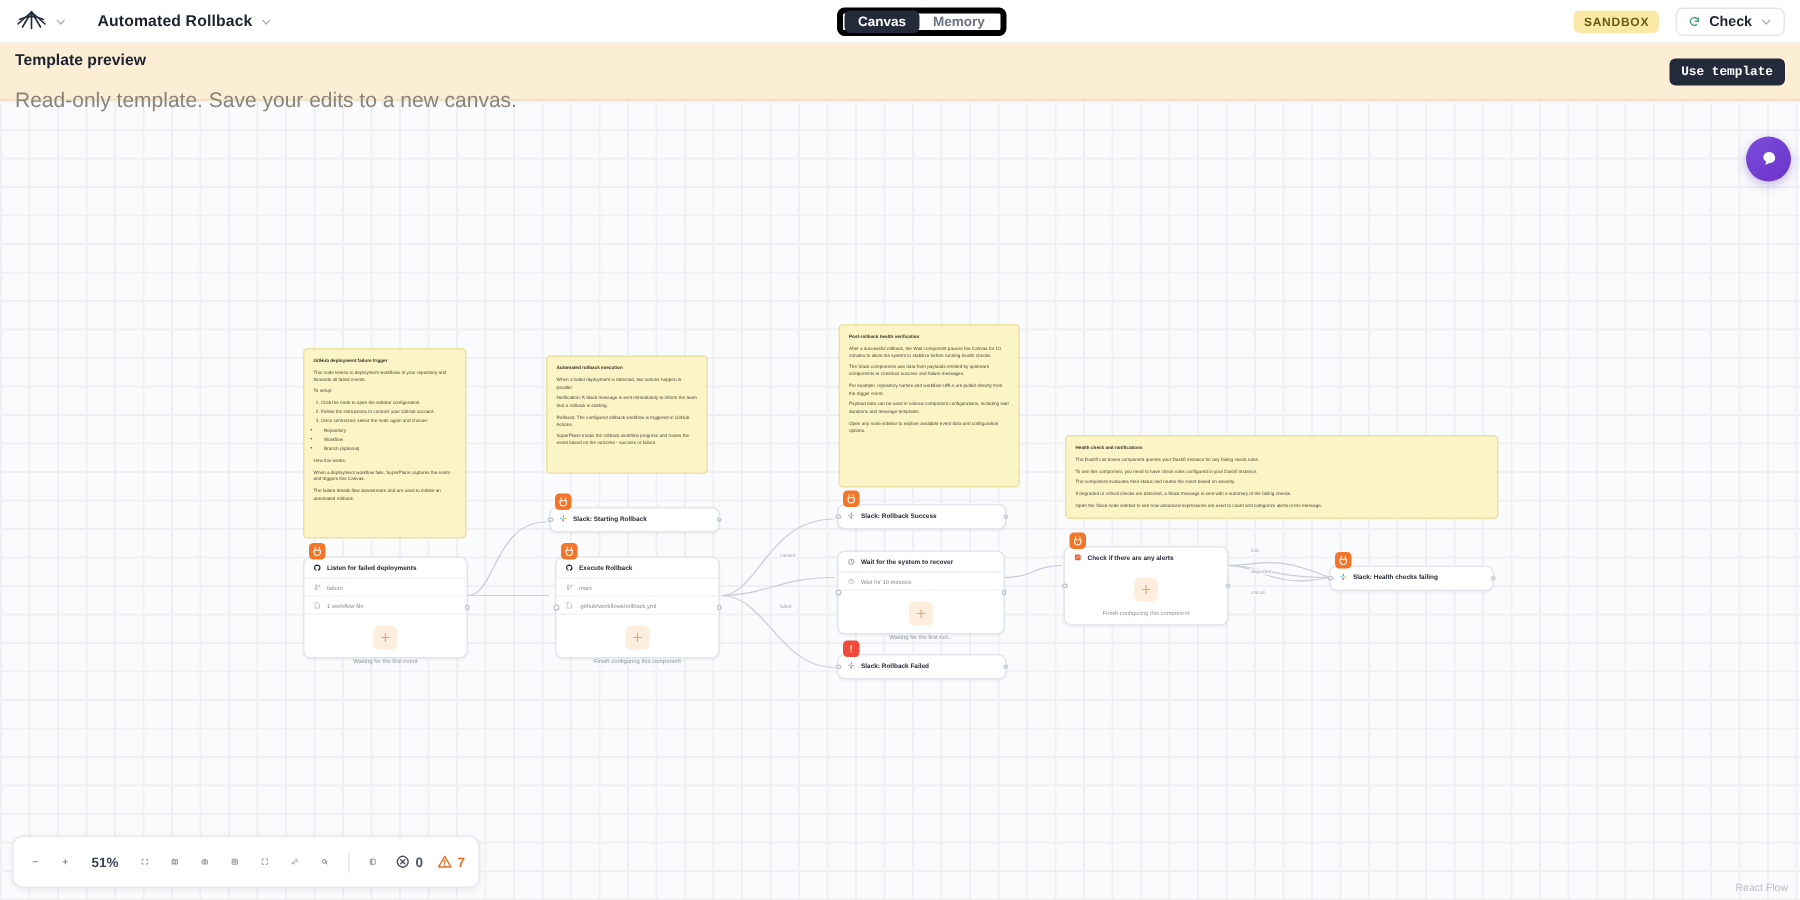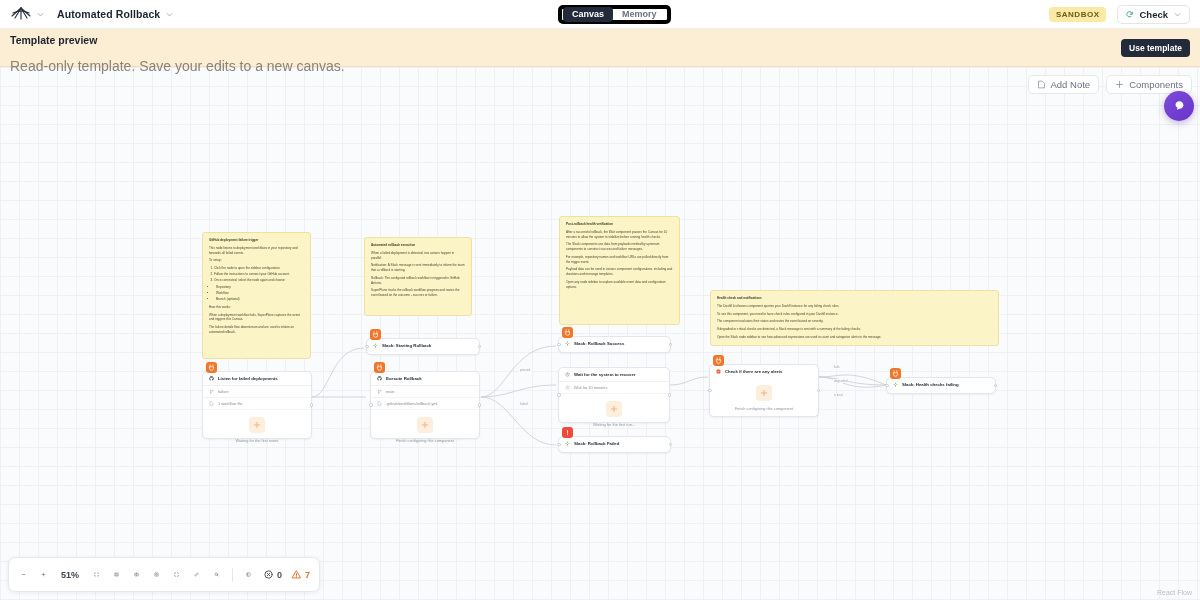--- a/index.html
+++ b/index.html
@@ -20,21 +20,21 @@
     display: flex; align-items: center;
     padding: 0 10px;
     border-bottom: 1px solid #eceef2;
     z-index: 40;
   }
   .logo-wrap { display: flex; align-items: center; gap: 4px; }
   .logo { width: 22px; height: 16px; display: block; }
   .chev { width: 9px; height: 9px; display: block; opacity: .55; }
   .crumb {
     font-size: 10.5px; font-weight: 600; letter-spacing: .1px;
-    margin-left: 12px; color: #1d2430;
+    margin-left: 20px; color: #1d2430;
   }
   .crumb-row { display: flex; align-items: center; gap: 5px; }
   .seg {
     position: absolute; left: 558px; top: 5px;
     display: flex; align-items: center;
     border: 4px solid #000000; border-radius: 5px;
     background: #ffffff; padding: 1px; height: 19px;
   }
   .seg button {
     font-family: inherit; font-size: 9px; font-weight: 600;
@@ -66,21 +66,21 @@
     border-bottom: 1px solid #f2ddbb;
     padding: 5px 10px;
     z-index: 35;
   }
   .banner-title { font-size: 10.5px; font-weight: 700; color: #1d2430; }
   .banner-sub { font-size: 14px; color: #8a8377; margin-top: 12px; }
   .use-template {
     position: absolute; right: 10px; top: 10px;
     background: #232b3b; color: #fff;
     border: 0; border-radius: 4px; cursor: pointer;
-    font-family: Liberation Sans, sans-serif; font-size: 8.5px; font-weight: 600;
+    font-family: Liberation Mono, monospace; font-size: 8.5px; font-weight: 600;
     padding: 4px 8px;
   }
 
   
   .canvas {
     position: absolute; top: 67px; left: 0; width: 1200px; height: 533px;
     background-color: #fafbfc;
     background-image:
       linear-gradient(to right, #eef0f4 1px, transparent 1px),
       linear-gradient(to bottom, #eef0f4 1px, transparent 1px);
@@ -261,34 +261,20 @@
   </div>
 
   <div class="banner">
     <div class="banner-title">Template preview</div>
     <div class="banner-sub">Read-only template. Save your edits to a new canvas.</div>
     <button class="use-template">Use template</button>
   </div>
 
   <div class="canvas">
 
-    <div class="canvas-tools">
-      <div class="ctool">
-        <svg width="9" height="9" viewBox="0 0 12 12">
-          <path d="M2 1.5h5l3 3v6H2z" stroke="#8b919e" stroke-width="1" fill="none" stroke-linejoin="round"></path>
-        </svg>
-        <span>Add Note</span>
-      </div>
-      <div class="ctool">
-        <svg width="9" height="9" viewBox="0 0 12 12">
-          <path d="M6 2v8M2 6h8" stroke="#8b919e" stroke-width="1.1" stroke-linecap="round"></path>
-        </svg>
-        <span>Components</span>
-      </div>
-    </div>
 
     <div class="fab">
       <svg width="15" height="15" viewBox="0 0 16 16">
         <path d="M8 2.5c-2.4 0-4.2 1.6-4.2 3.7 0 1.3.8 2.4 2 3.1l-.5 2.4 2.3-1.3c.14.01.27.02.4.02 2.4 0 4.2-1.6 4.2-3.7S10.4 2.5 8 2.5z" fill="#ffffff"></path>
       </svg>
     </div>
 
     <svg class="edges">
       <g stroke="#c8ccd6" stroke-width="0.8" fill="none">
 

